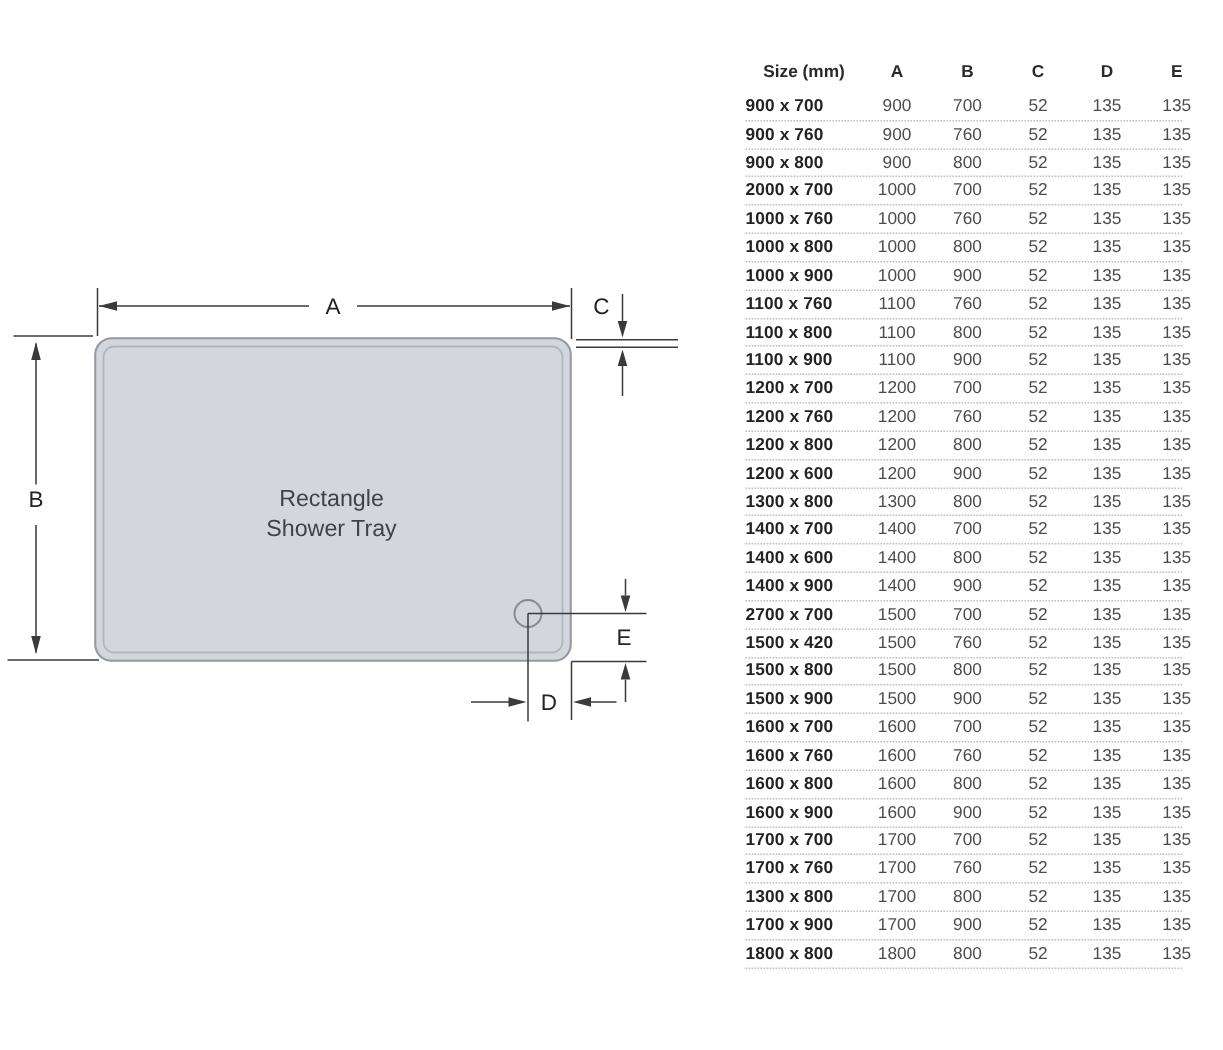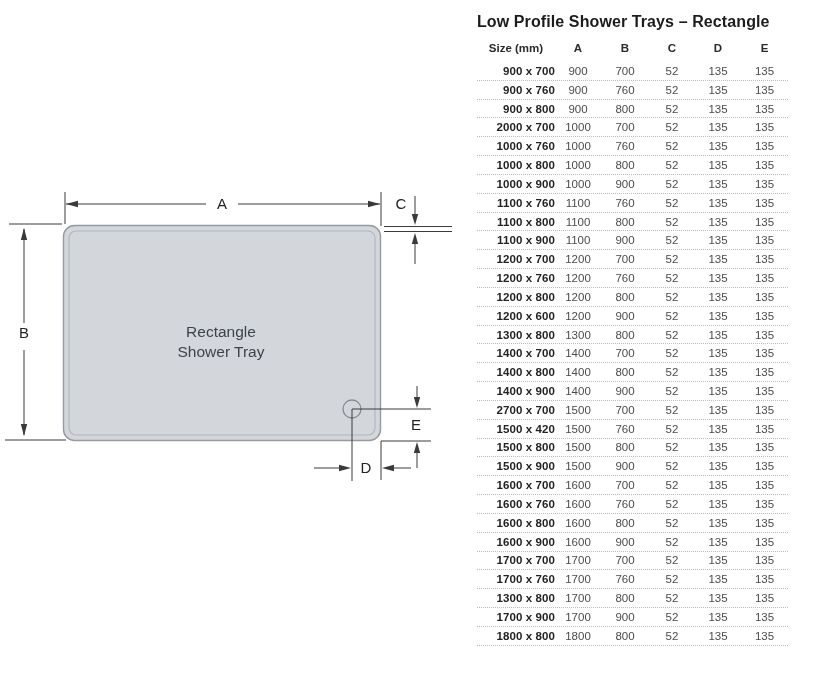--- a/index.html
+++ b/index.html
@@ -9,27 +9,27 @@
 
   
   .diagram-svg { position:absolute; left:0; top:185px; width:460px; height:315px; }
   .dim-label { font-family:"Liberation Sans",sans-serif; font-size:15px; fill:#222326; }
   .tray-label { font-family:"Liberation Sans",sans-serif; font-size:15.5px; fill:#3e434a; }
 
   
   .title { position:absolute; left:477px; top:13px; font-size:16px; font-weight:bold; color:#1c1c1e; letter-spacing:0.1px; white-space:nowrap; }
 
   .spec-table { position:absolute; left:477px; top:40px; width:311px; }
-  .thead, .trow { display:grid; grid-template-columns:78px 46px 48px 46px 46px 47px; align-items:center; }
+  .thead, .trow { display:grid; grid-template-columns:78px 46px 48px 46px 46px 47px; align-items:center;margin-left:20px; }
   .thead { height:16px; }
   .th { font-size:11.5px; font-weight:bold; color:#2a2a2c; text-align:center; }
   .tbody { margin-top:6px; }
   .trow { height:18.83px; box-sizing:border-box; border-bottom:1px dotted #bcbcbc; }
   .cell { font-size:11.5px; color:#4b4b4d; text-align:center; }
-  .cell.size { text-align:right; font-weight:bold; color:#232325; letter-spacing:0.1px; }
+  .cell.size { text-align:left; font-weight:bold; color:#232325; letter-spacing:0.1px; }
 </style>
 </head>
 <body>
 
 <div class="page">
 
   <svg class="diagram-svg" viewBox="0 185 460 315">
 
     <rect x="63.5" y="225.5" width="317" height="215" rx="11" fill="#d3d7dc" stroke="#939aa1" stroke-width="1.4"></rect>
     <rect x="69" y="231" width="306" height="204" rx="7" fill="none" stroke="#b2b7bd" stroke-width="1.2"></rect>
@@ -82,21 +82,20 @@
       <path d="M352,409 V481" fill="none"></path>
       <path d="M381,441 V480" fill="none"></path>
       <path d="M314,468 H340" fill="none"></path>
       <polygon points="351,468 339,464.8 339,471.2" fill="#3a3a3a" stroke="none"></polygon>
       <polygon points="382,468 394,464.8 394,471.2" fill="#3a3a3a" stroke="none"></polygon>
       <path d="M394,468 H411" fill="none"></path>
     </g>
     <text class="dim-label" x="366" y="473" text-anchor="middle">D</text>
   </svg>
 
-  <div class="title">Low Profile Shower Trays – Rectangle</div>
 
   <div class="spec-table">
     <div class="thead">
       <div class="th">Size (mm)</div>
       <div class="th">A</div>
       <div class="th">B</div>
       <div class="th">C</div>
       <div class="th">D</div>
       <div class="th">E</div>
     </div>
@@ -223,21 +222,21 @@
     </div>
         <div class="trow">
       <div class="cell size">1400 x 700</div>
       <div class="cell">1400</div>
       <div class="cell">700</div>
       <div class="cell">52</div>
       <div class="cell">135</div>
       <div class="cell">135</div>
     </div>
         <div class="trow">
-      <div class="cell size">1400 x 800</div>
+      <div class="cell size">1400 x 600</div>
       <div class="cell">1400</div>
       <div class="cell">800</div>
       <div class="cell">52</div>
       <div class="cell">135</div>
       <div class="cell">135</div>
     </div>
         <div class="trow">
       <div class="cell size">1400 x 900</div>
       <div class="cell">1400</div>
       <div class="cell">900</div>

